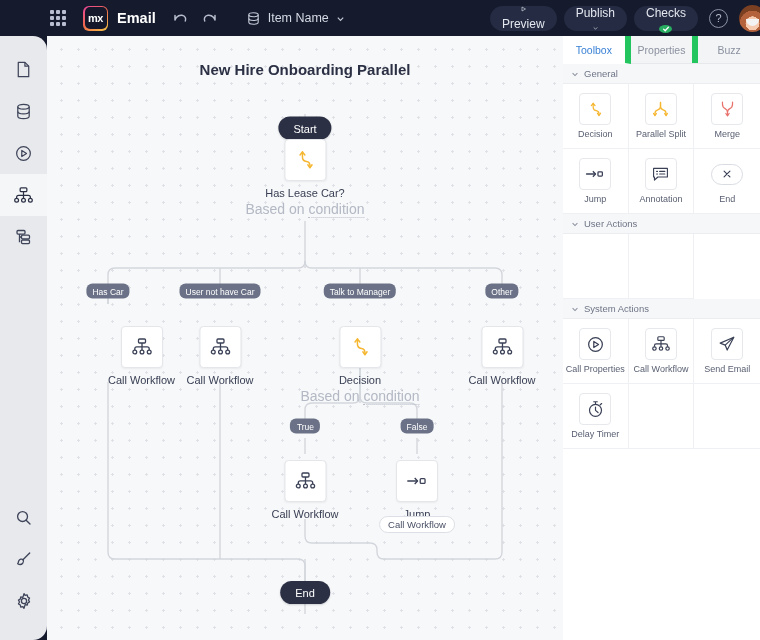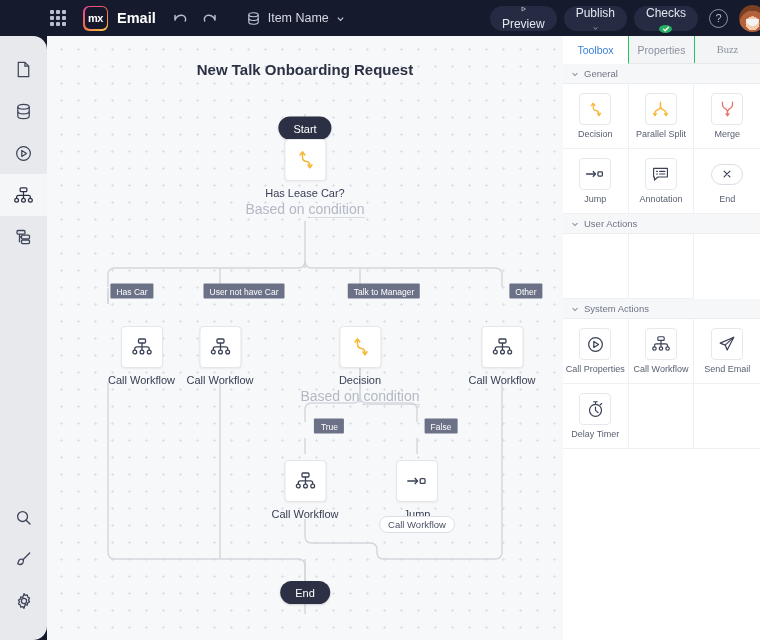--- a/index.html
+++ b/index.html
@@ -80,37 +80,37 @@
 
   .node { position: absolute; display: flex; flex-direction: column;
     align-items: center; cursor: pointer; }
   .nodebox { width: 42px; height: 42px; background: #fff; border: 1px solid #e4e6ea;
     border-radius: 4px; display: flex; align-items: center; justify-content: center;
     box-shadow: 0 1px 2px rgba(30,35,60,.06); }
   .nodelabel { margin-top: 6px; font-size: 11px; color: #3a4055; white-space: nowrap; }
   .nodesub { margin-top: 2px; font-size: 14px; color: #b3b8c4; white-space: nowrap; }
   .nodesub u { text-decoration: none; border-bottom: 1.5px dotted #b9bec9; }
 
-  .branchlabel { position: absolute; height: 15px; border-radius: 1px;
+  .branchlabel { position: absolute; height: 15px; border-radius: 6px;
     background: #6b7287; color: #fff; font-size: 8.5px; display: flex;
     align-items: center; justify-content: center; padding: 0 6px;
-    cursor: pointer; white-space: nowrap; margin-left: 24px; }
+    cursor: pointer; white-space: nowrap; }
   .chip { position: absolute; height: 17px; border: 1px solid #dcdfe5;
     background: #fff; border-radius: 9px; color: #4a5065; font-size: 9.5px;
     display: flex; align-items: center; justify-content: center; padding: 0 8px;
     cursor: pointer; white-space: nowrap; }
 
   
   .panel { position: absolute; right: 0; top: 36px; width: 197px; height: 604px;
     background: #fff; }
   .tabs { display: flex; height: 28px; border-bottom: 1px solid #e6e8ec; }
   .tab { flex: 1; display: flex; align-items: center; justify-content: center;
     font-size: 10.5px; color: #8b919f; background: #f3f4f6;
-    border-right: 1px solid #22c55e; cursor: pointer; }
-  .tab:last-child { border-right: none; font-family: Liberation Serif, serif; }
+    border-right: 6px solid #22c55e; cursor: pointer; }
+  .tab:last-child { border-right: none; }
   .tab.active { background: #fff; color: #3b82d6; border-bottom: 1px solid #fff;
     margin-bottom: -1px; }
   .section { height: 20px; display: flex; align-items: center; gap: 5px;
     padding: 0 8px; background: #f6f7f9; border-bottom: 1px solid #ebedf0;
     font-size: 9.5px; color: #6e7485; cursor: pointer; }
   .tgrid { display: grid; grid-template-columns: repeat(3, 1fr); }
   .titem { height: 65px; border-right: 1px solid #eef0f3;
     border-bottom: 1px solid #eef0f3; display: flex; flex-direction: column;
     align-items: center; justify-content: center; gap: 4px; cursor: pointer; }
   .titem:nth-child(3n) { border-right: none; }
@@ -258,21 +258,21 @@
         <svg width="20" height="20" viewBox="0 0 20 20" fill="none" stroke="#3e4459" stroke-width="1.3">
           <circle cx="10" cy="10" r="2.6"></circle>
           <path d="M10 2.6l1.1 1.8 2.1-.5.5 2.1 1.8 1.1-1 1.9 1 1.9-1.8 1.1-.5 2.1-2.1-.5L10 17.4l-1.1-1.8-2.1.5-.5-2.1-1.8-1.1 1-1.9-1-1.9 1.8-1.1.5-2.1 2.1.5z" stroke-linejoin="round"></path>
         </svg>
       </div>
     </div>
   </div>
 
   <div class="canvas">
 
-    <div class="ctitle">New Talk Onboarding Request</div>
+    <div class="ctitle">New Hire Onboarding Parallel</div>
 
     <svg class="svgwires" viewBox="0 0 516 604">
       <g fill="none" stroke="#d3d6dc" stroke-width="1.4">
 
         <path d="M258 78 V120"></path>
 
         <path d="M258 185 V225 Q258 232 251 232 H68 Q61 232 61 239 V251"></path>
         <path d="M258 225 Q258 232 265 232 H448 Q455 232 455 239 V251"></path>
         <path d="M258 225 V232"></path>
         <path d="M173 232 V251"></path>

